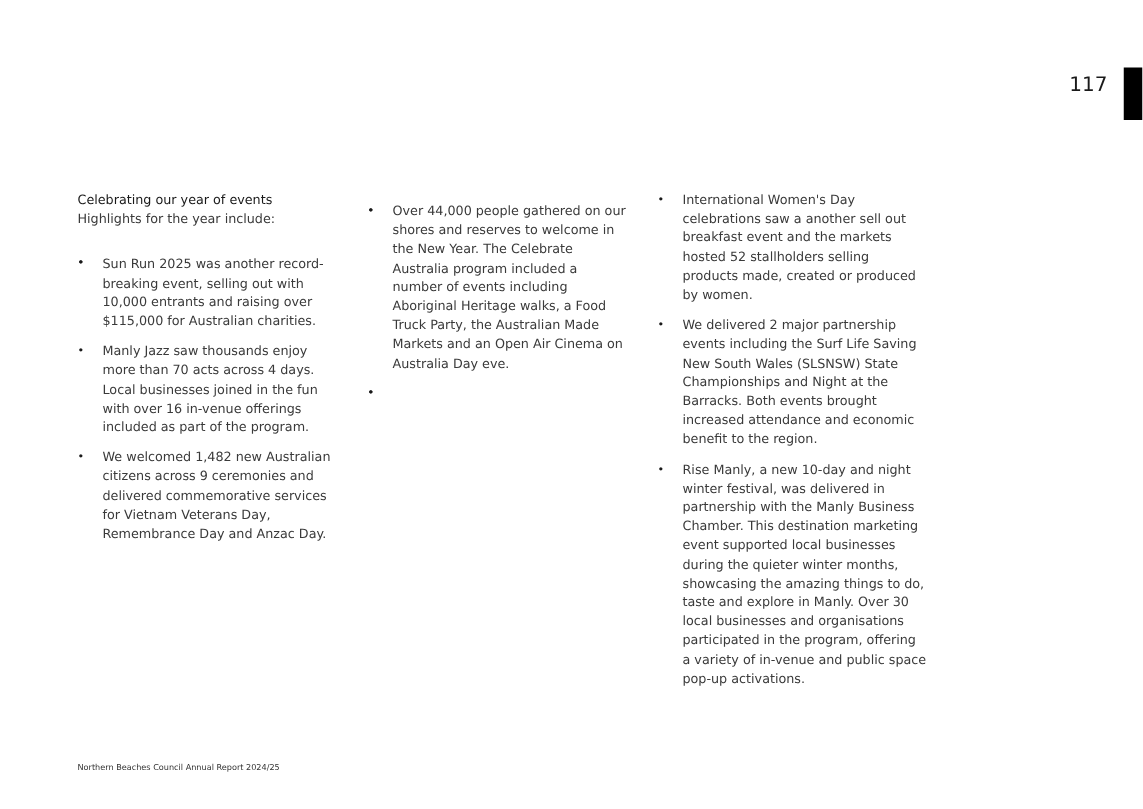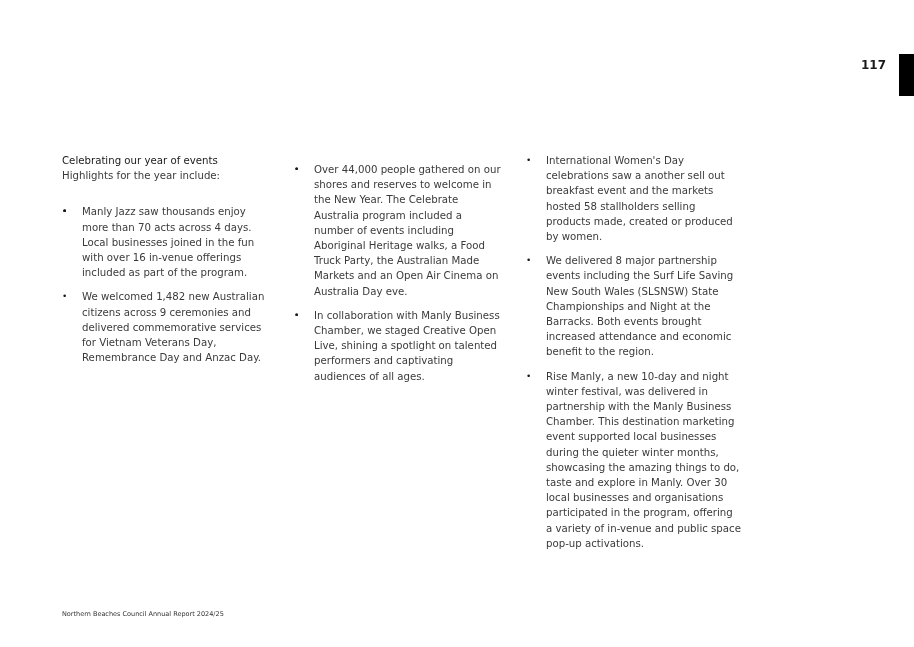--- a/index.html
+++ b/index.html
@@ -1,18 +1,18 @@
 <!DOCTYPE html>
 <html><head>
 <meta charset="utf-8">
 <style>
   html, body { margin: 0; padding: 0; background: #ffffff; }
   body { width: 914px; height: 647px; position: relative; overflow: hidden;
          font-family: "DejaVu Sans", sans-serif; color: #3a3a3a; }
-  .page-number { position: absolute; top: 58px; right: 28px; font-size: 12px; font-weight: bold; color: #1a1a1a; }
+  .page-number { position: absolute; top: 58px; right: 28px; font-size: 16px; font-weight: normal; color: #1a1a1a; }
   .page-tab { position: absolute; top: 54px; right: 0; width: 15px; height: 42px; background: #000; }
   .col { position: absolute; top: 153px; font-size: 10.2px; line-height: 15.2px; }
   .col1 { left: 62px; width: 205px; }
   .col2 { left: 294px; width: 210px; }
   .col3 { left: 526px; width: 215px; }
   .heading { font-weight: normal; color: #1a1a1a; }
   .intro { margin-bottom: 21px; }
   ul { list-style: none; margin: 0; padding: 0; }
   li { position: relative; padding-left: 20px; margin-bottom: 9px; }
   li .bullet { position: absolute; left: 0; top: 0; color: #1a1a1a; font-size: 9px; }
@@ -22,36 +22,36 @@
 <body>
 
 <div class="page-number">117</div>
 <div class="page-tab"></div>
 
 <div class="col col1">
   <div class="heading">Celebrating our year of events</div>
   <div class="intro">Highlights for the year include:</div>
   <ul>
     <li><span class="bullet">•</span></li>
-    <li><span class="bullet">•</span></li>
+    <li><span class="bullet">•</span><span>Sun Run 2025 was another record-breaking event, selling out with 10,000 entrants and raising over $115,000 for Australian charities.</span></li>
     <li><span class="bullet">•</span><span>Manly Jazz saw thousands enjoy more than 70 acts across 4 days. Local businesses joined in the fun with over 16 in-venue offerings included as part of the program.</span></li>
     <li><span class="bullet">•</span><span>We welcomed 1,482 new Australian citizens across 9 ceremonies and delivered commemorative services for Vietnam Veterans Day, Remembrance Day and Anzac Day.</span></li>
   </ul>
 </div>
 
 <div class="col col2">
   <ul>
     <li><span class="bullet">•</span></li>
     <li><span class="bullet">•</span><span>Over 44,000 people gathered on our shores and reserves to welcome in the New Year. The Celebrate Australia program included a number of events including Aboriginal Heritage walks, a Food Truck Party, the Australian Made Markets and an Open Air Cinema on Australia Day eve.</span></li>
     <li><span class="bullet">•</span></li>
-    <li><span class="bullet">•</span><span>In collaboration with Manly Business Chamber, we staged Creative Open Live, shining a spotlight on talented performers and captivating audiences of all ages.</span></li>
+    <li><span class="bullet">•</span></li>
   </ul>
 </div>
 
 <div class="col col3">
   <ul>
-    <li><span class="bullet">•</span><span>International Women's Day celebrations saw a another sell out breakfast event and the markets hosted 58 stallholders selling products made, created or produced by women.</span></li>
-    <li><span class="bullet">•</span><span>We delivered 8 major partnership events including the Surf Life Saving New South Wales (SLSNSW) State Championships and Night at the Barracks. Both events brought increased attendance and economic benefit to the region.</span></li>
+    <li><span class="bullet">•</span><span>International Women's Day celebrations saw a another sell out breakfast event and the markets hosted 52 stallholders selling products made, created or produced by women.</span></li>
+    <li><span class="bullet">•</span><span>We delivered 2 major partnership events including the Surf Life Saving New South Wales (SLSNSW) State Championships and Night at the Barracks. Both events brought increased attendance and economic benefit to the region.</span></li>
     <li><span class="bullet">•</span><span>Rise Manly, a new 10-day and night winter festival, was delivered in partnership with the Manly Business Chamber. This destination marketing event supported local businesses during the quieter winter months, showcasing the amazing things to do, taste and explore in Manly. Over 30 local businesses and organisations participated in the program, offering a variety of in-venue and public space pop-up activations.</span></li>
   </ul>
 </div>
 
 <div class="footer">Northern Beaches Council Annual Report 2024/25</div>
 
 </body></html>

